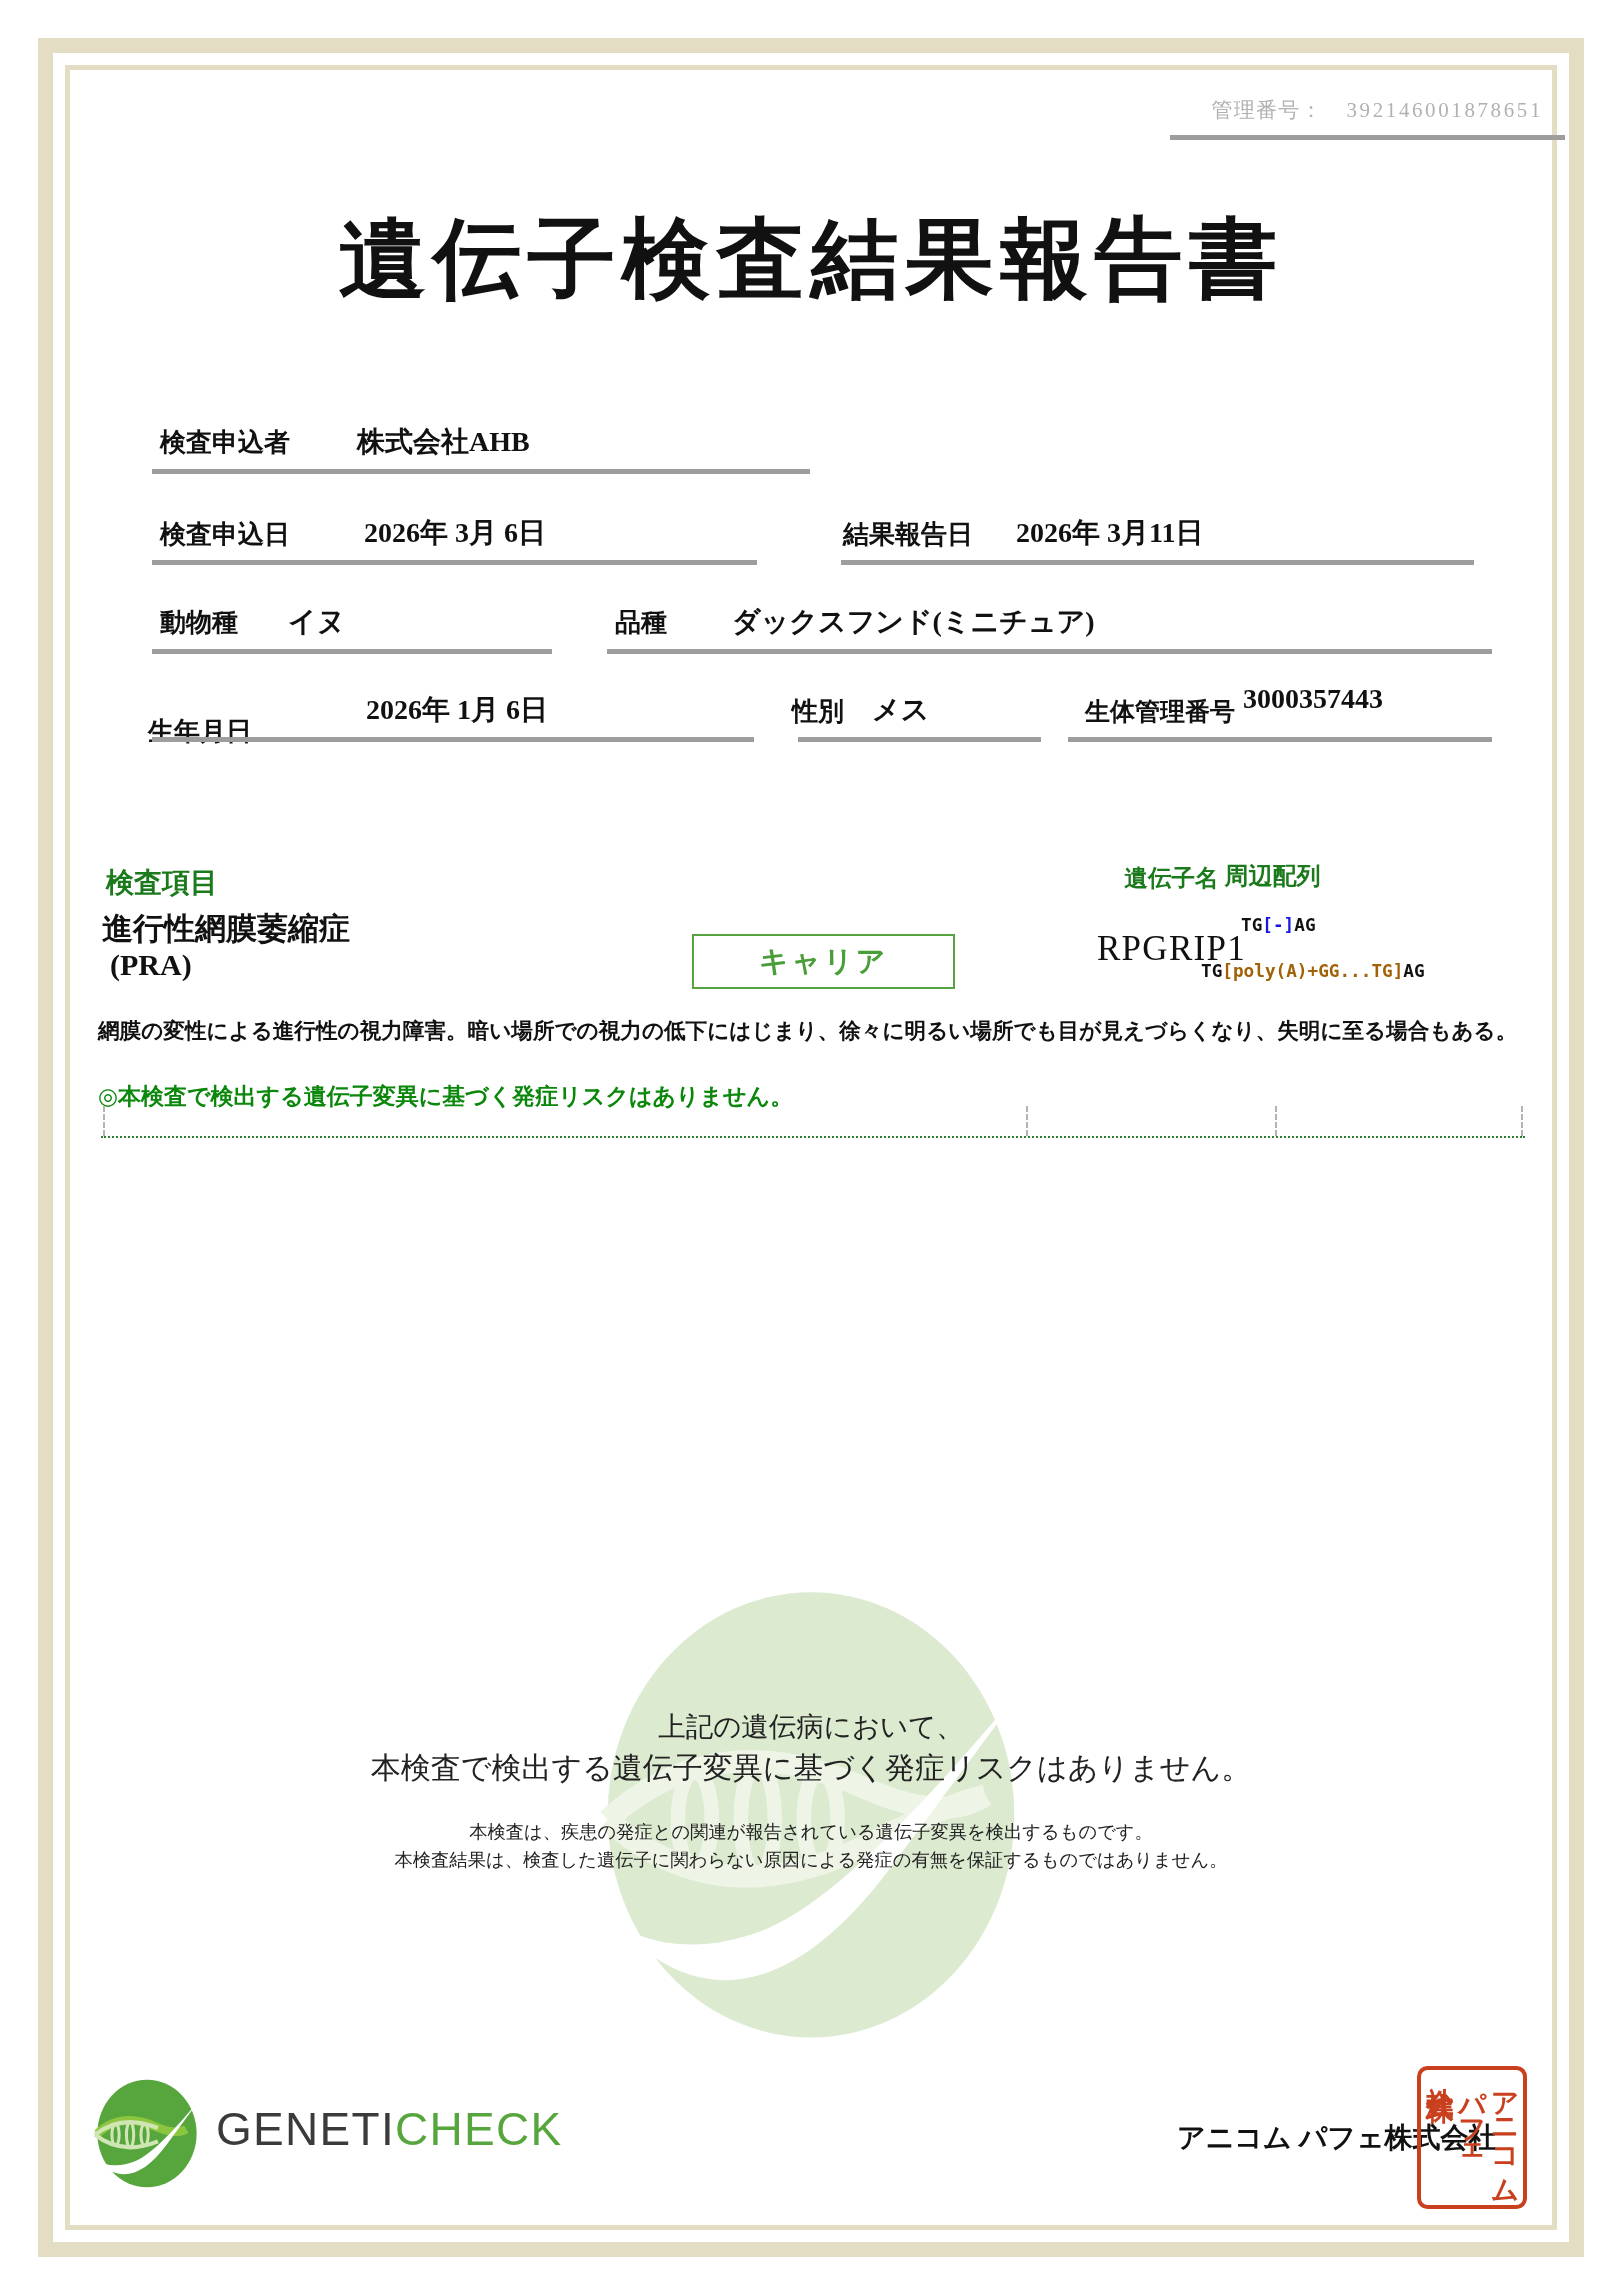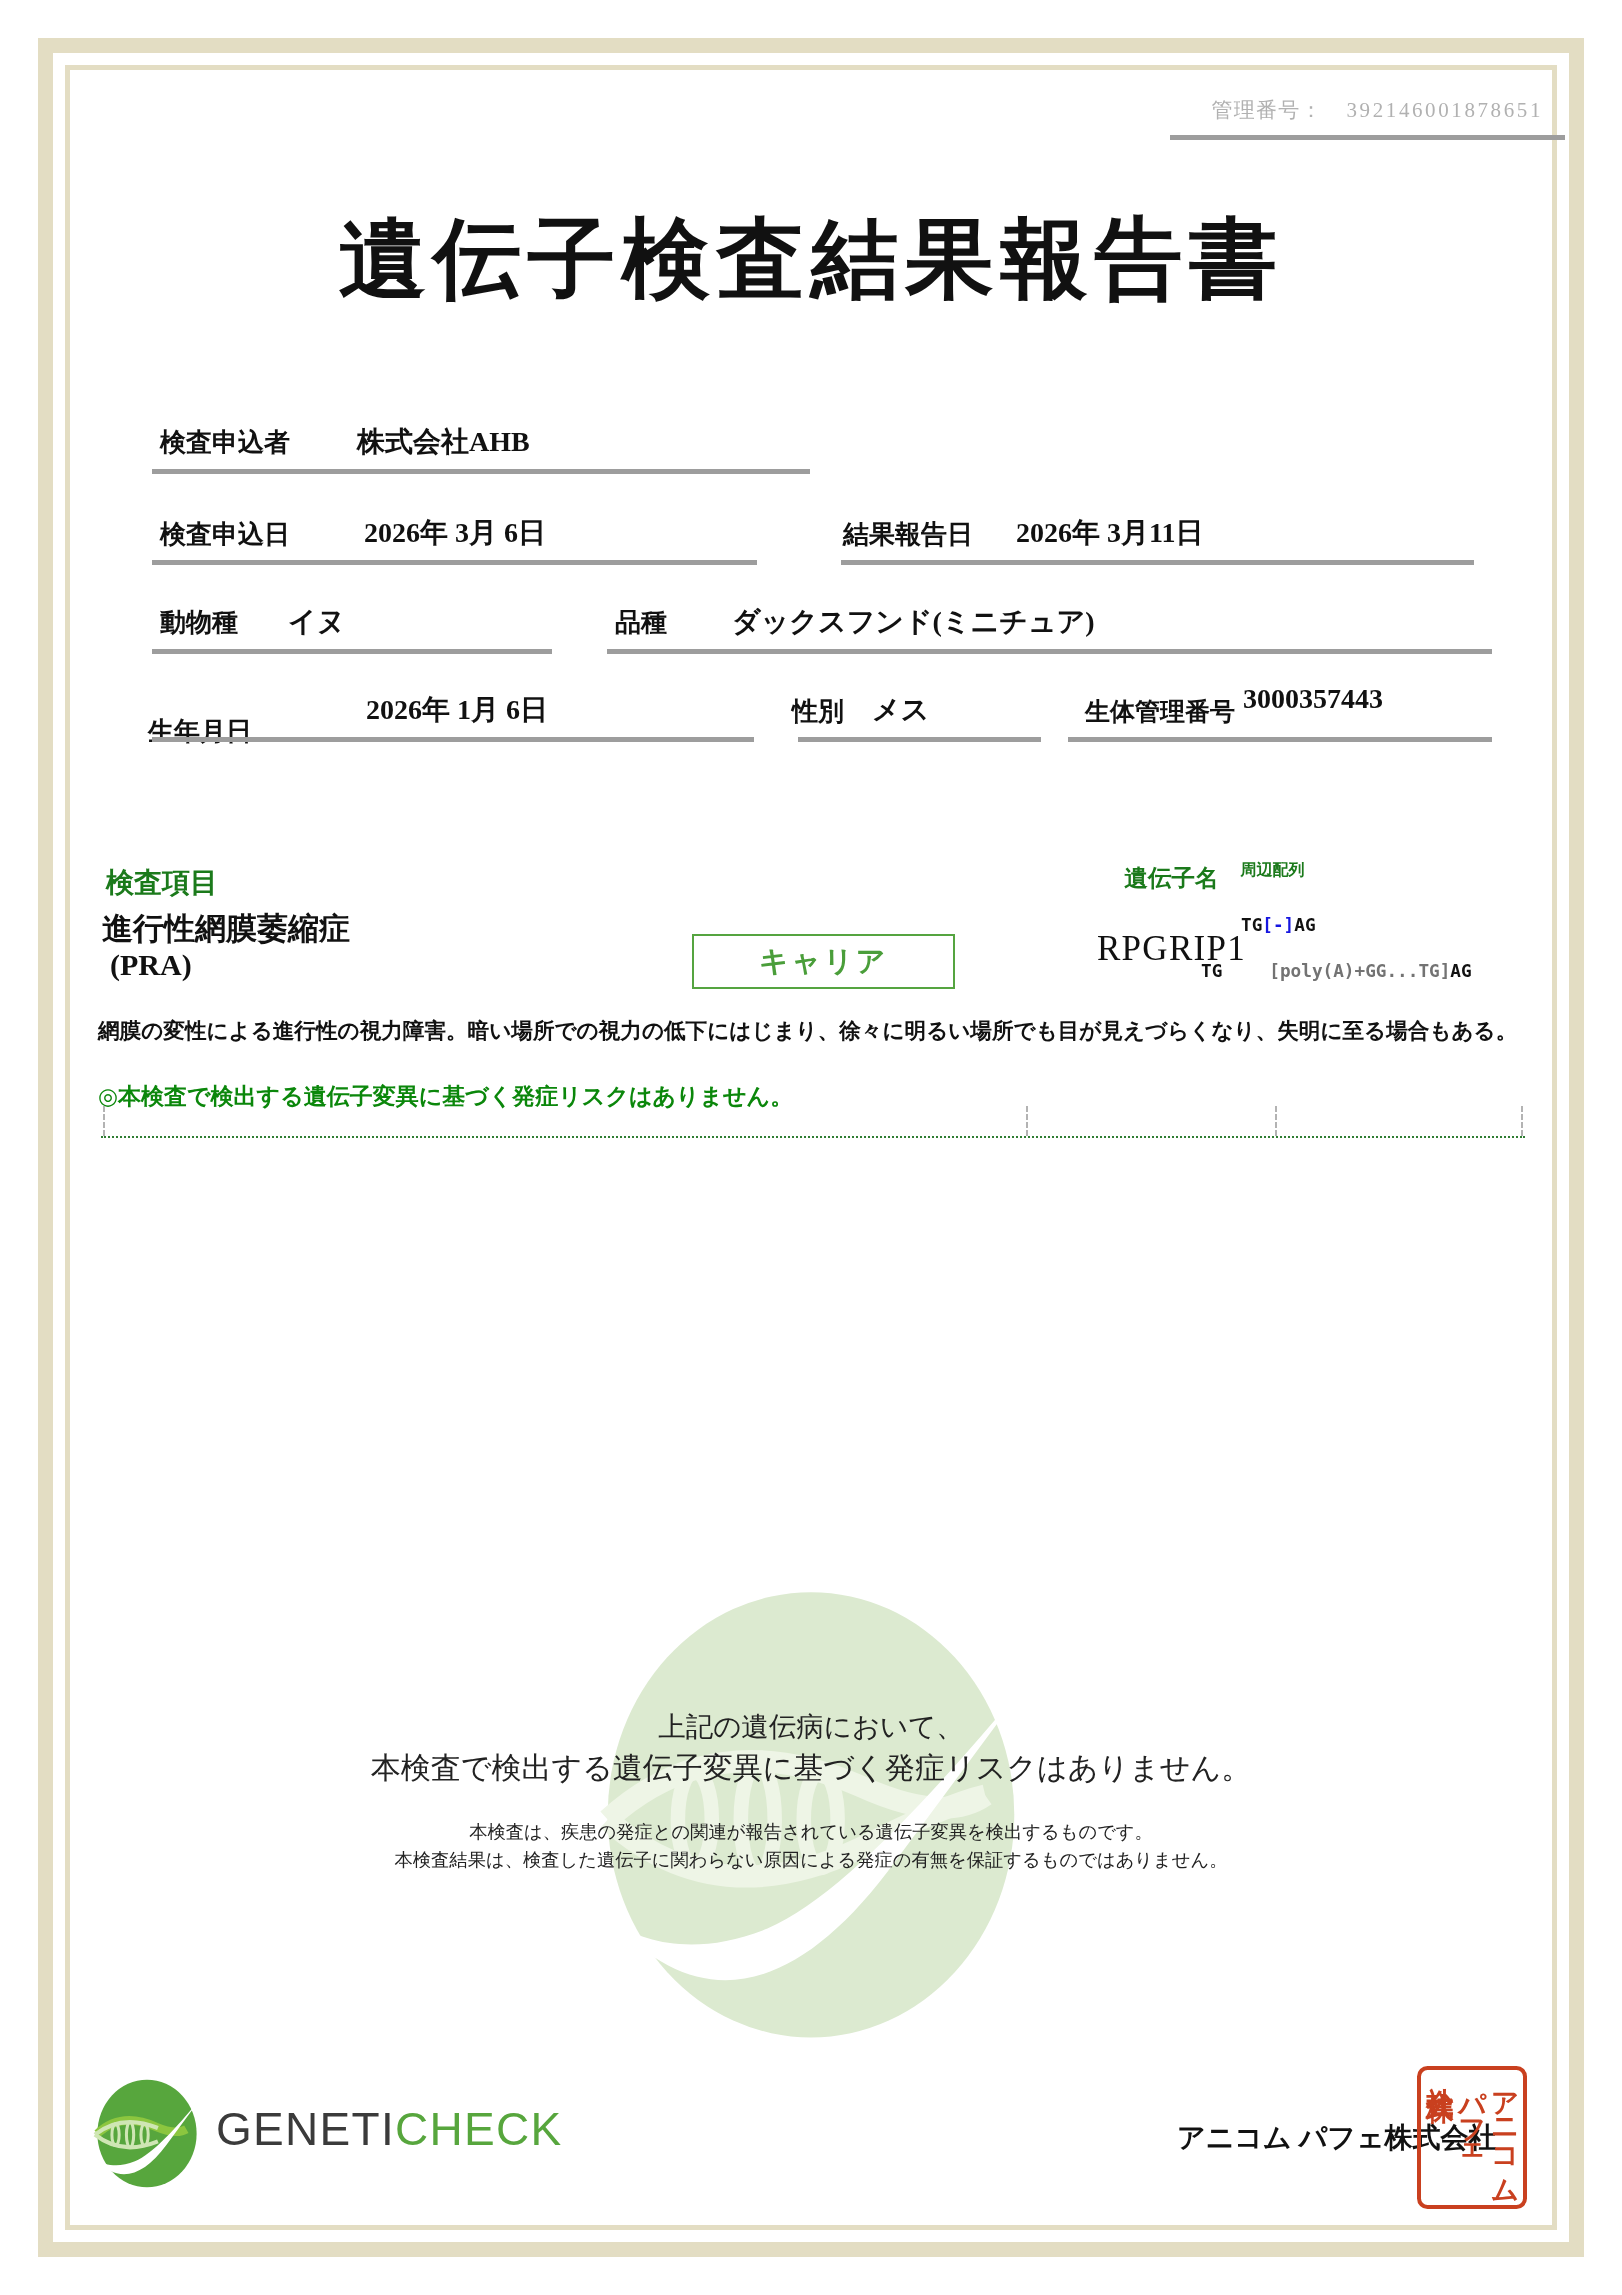--- a/index.html
+++ b/index.html
@@ -25,21 +25,21 @@
   .disease{font-size:31px;font-weight:bold;white-space:nowrap;z-index:2;}
   .disease-abbr{font-size:30px;font-weight:bold;white-space:nowrap;z-index:2;}
   .result-box{left:692px;top:934px;width:259px;height:51px;border:2.6px solid #55a440;
               display:flex;align-items:center;justify-content:center;z-index:2;}
   .result-box span{font-size:29px;font-weight:bold;color:#4a9e3a;letter-spacing:2.6px;}
   .gene-col{left:1047px;top:0;width:249px;text-align:center;z-index:2;}
   .gene-name{font-size:35px;letter-spacing:1.3px;}
   .seq-col{left:1168px;width:209px;text-align:center;z-index:2;}
   .seq{font-family:"DejaVu Sans Mono",monospace;font-size:17.7px;font-weight:bold;white-space:nowrap;z-index:2;}
   .seq .v-blue{color:#1616e0;}
-  .seq .v-mag{color:#737373;padding-left:47px;}
+  .seq .v-mag{color:#a16207;}
   .desc{left:98px;font-size:21.6px;font-weight:bold;white-space:nowrap;z-index:2;}
   .risk{left:98px;font-size:23px;font-weight:bold;color:#0b870b;white-space:nowrap;z-index:2;}
   .vdash{width:0;height:30px;border-left:2px dashed #b3b3b3;top:1106px;z-index:2;}
   .dotline{left:101px;top:1136px;width:1424px;height:0;border-bottom:2.6px dotted #2f7d32;z-index:2;}
   
   .watermark{left:569px;top:1577px;z-index:0;}
   
   .gothic{font-family:"Liberation Sans","DejaVu Sans",sans-serif;}
   .centerline{left:0;width:1622px;text-align:center;white-space:nowrap;z-index:2;}
   .sum1{top:1709px;font-size:27.5px;color:#222;}
@@ -122,21 +122,21 @@
   <div class="abs result-box">
     <span>キャリア</span>
   </div>
 
   <div class="abs gene-col" style="top:862px;">
     <span class="green-head" style="font-size:23.6px;">遺伝子名</span>
   </div>
   <div class="abs gene-col gene-name" style="top:929px;">RPGRIP1</div>
 
   <div class="abs seq-col" style="top:860px;">
-    <span class="green-head" style="font-size:16px;">周辺配列</span>
+    <span class="green-head" style="font-size:24px;">周辺配列</span>
   </div>
   <div class="abs seq" style="left:1241px;top:915px;">
     <span>TG</span><span class="v-blue">[-]</span><span>AG</span>
   </div>
   <div class="abs seq" style="left:1201px;top:961px;">
     <span>TG</span><span class="v-mag">[poly(A)+GG...TG]</span><span>AG</span>
   </div>
 
   <div class="abs desc" style="top:1016px;">網膜の変性による進行性の視力障害。暗い場所での視力の低下にはじまり、徐々に明るい場所でも目が見えづらくなり、失明に至る場合もある。</div>
   <div class="abs risk" style="top:1081px;">◎本検査で検出する遺伝子変異に基づく発症リスクはありません。</div>

